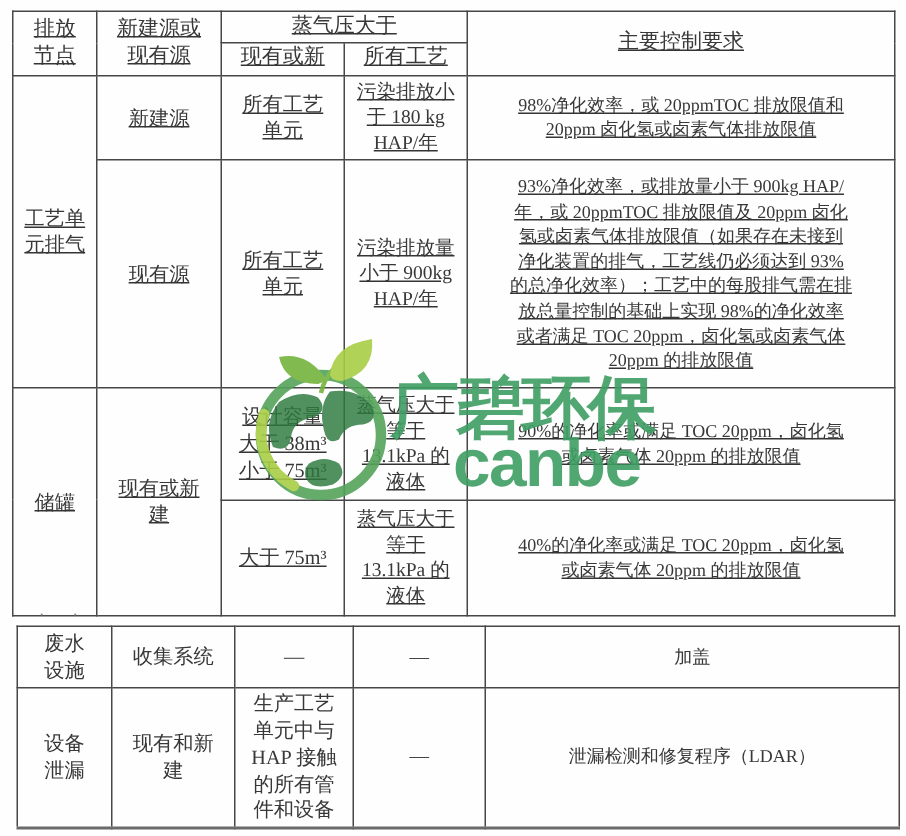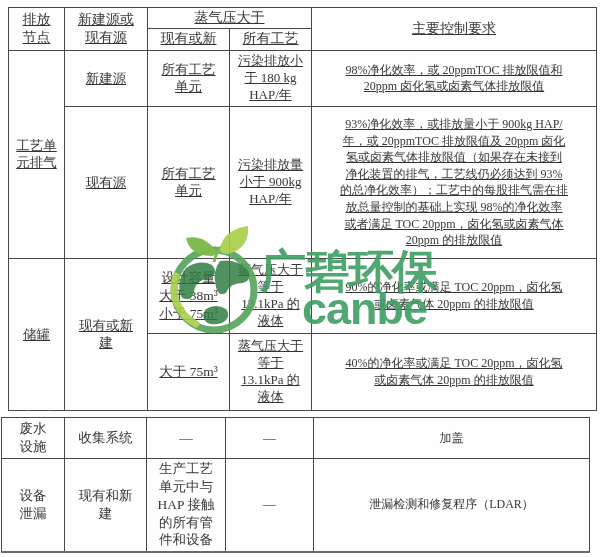--- a/index.html
+++ b/index.html
@@ -10,21 +10,21 @@
     font-family:"Liberation Serif","DejaVu Serif",serif;
   }
   table { position:absolute; border-collapse:collapse; table-layout:fixed; }
   th, td {
     border:1px solid #474747; text-align:center; vertical-align:middle;
     white-space:pre-line; font-weight:normal; padding:1px 3px;
     line-height:1.32; overflow:hidden; font-size:13.5px; color:#383838;
   }
   th { font-size:14px; }
   #t1 { left:8px; top:7px; width:588px;text-decoration:underline; }
-  #t2 { left:1px; top:417px; width:588px; border-bottom:2px solid #6a6a6a;border-radius:27px; }
+  #t2 { left:11px; top:417px; width:588px; border-bottom:2px solid #6a6a6a;border-radius:27px; }
   td.ctrl { font-size:12px; line-height:1.38; }
   td.rng  { font-size:13px; line-height:1.3; }
   .artifact-dots {
     position:absolute; left:26px; top:404px; font-size:11px; color:#8a8a8a;
     letter-spacing:8px;
   }
   .watermark { position:absolute; left:0; top:0; width:604px; height:476px;
     pointer-events:none; opacity:.9; z-index:5;margin-left:16px; }
   .wm-globe { position:absolute; left:146px; top:224px; }
   .wm-cn {

